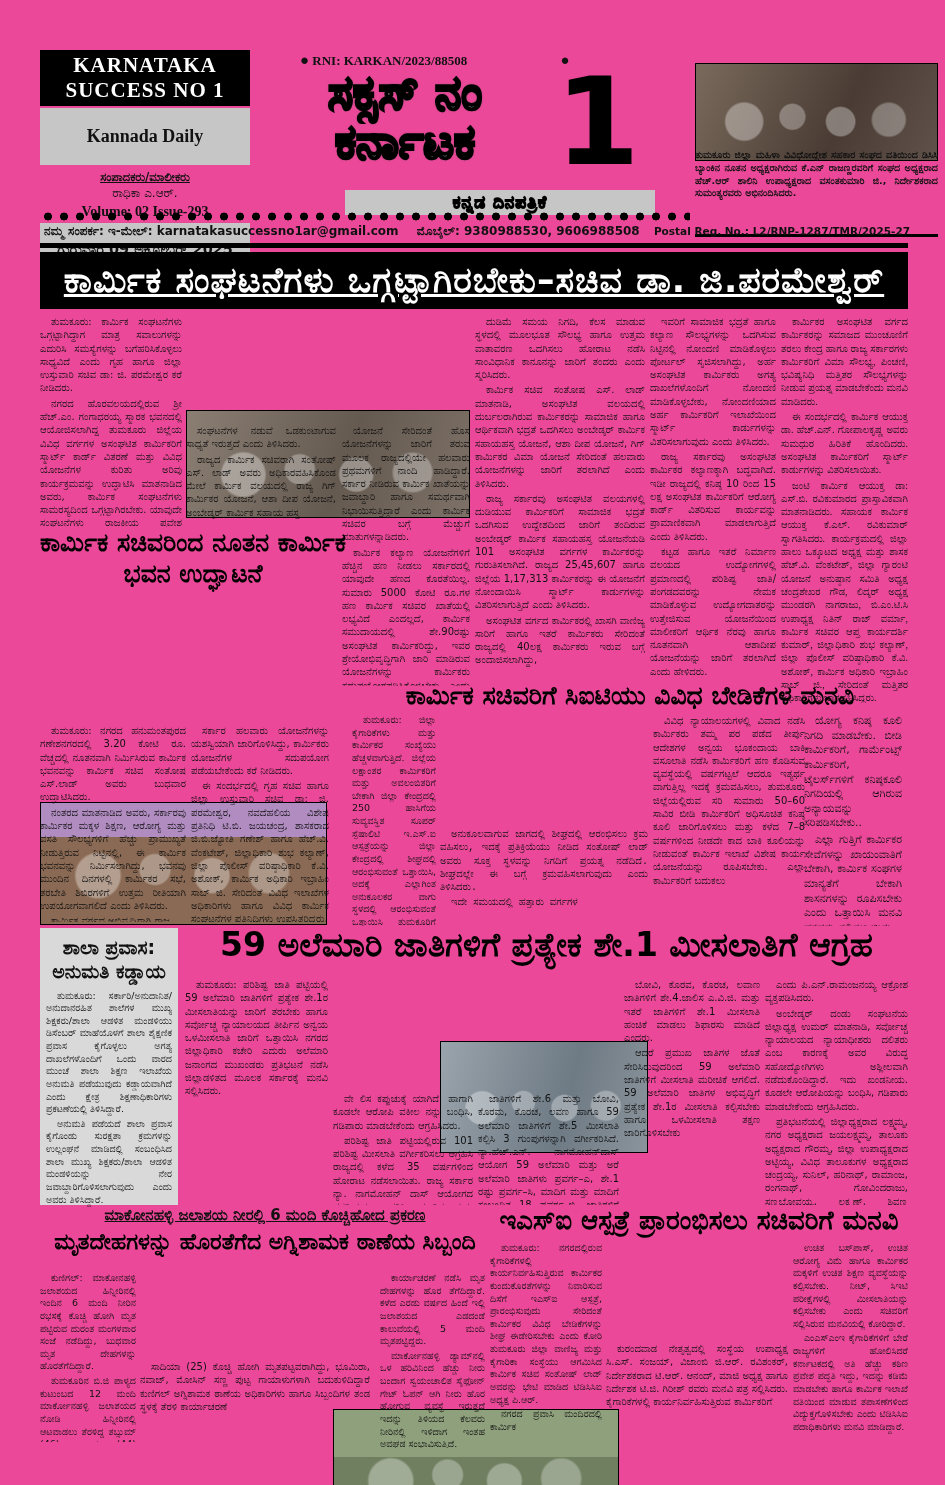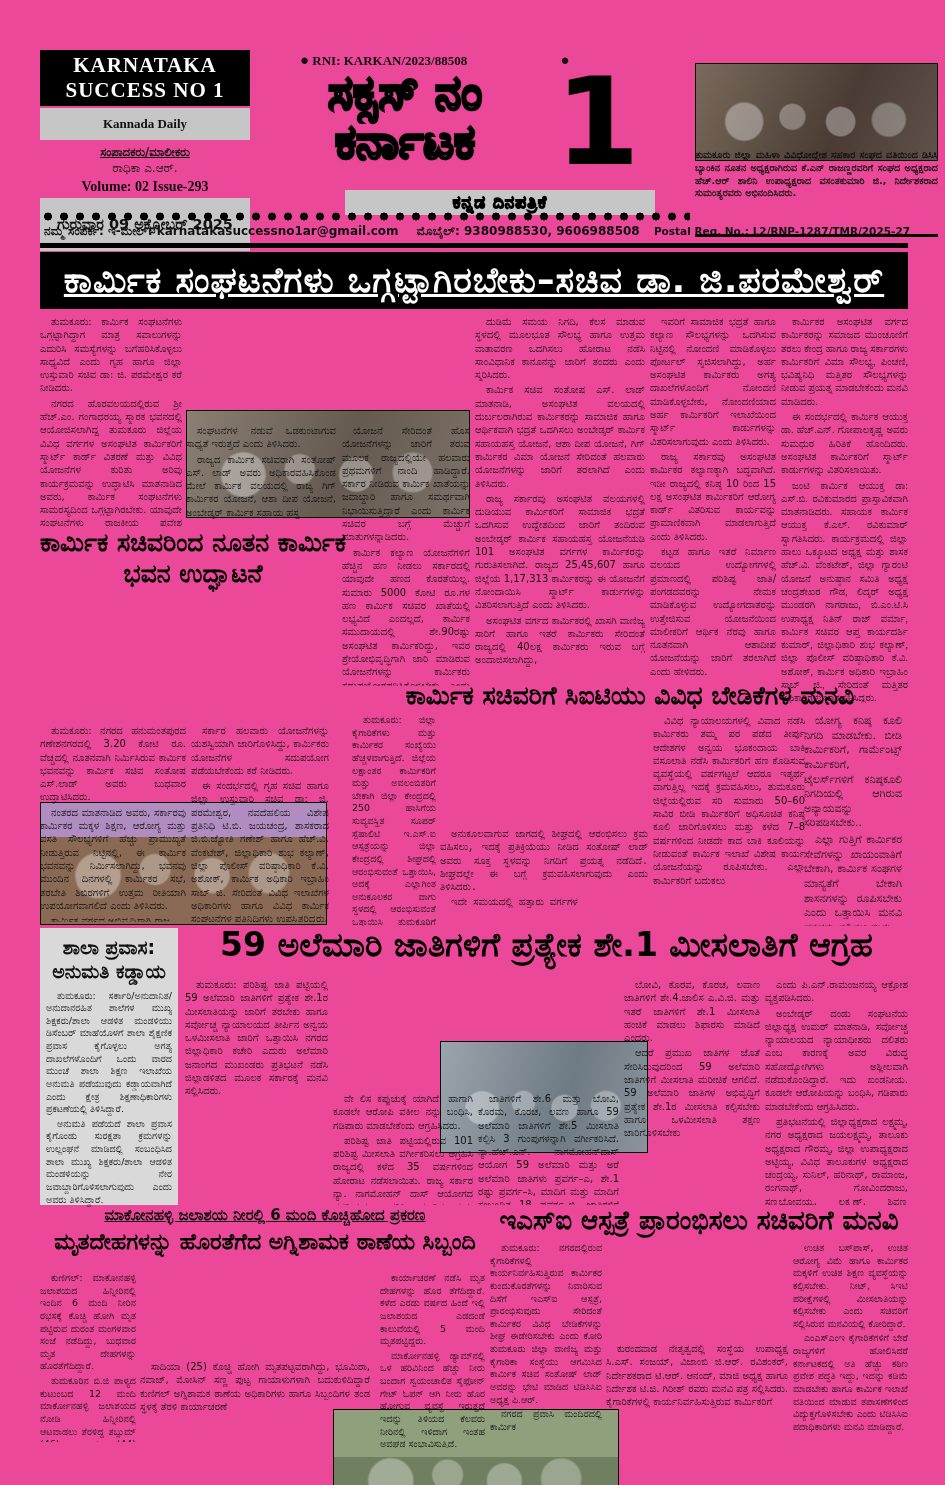--- a/index.html
+++ b/index.html
@@ -55,21 +55,21 @@
 </head>
 <body>
 
 <div id="page">
 
   <div class="abs" style="left:40px;top:50px;width:210px;">
     <div class="brand-black serif">
       <div>KARNATAKA</div>
       <div>SUCCESS NO 1</div>
     </div>
-    <div class="gray-bar serif" style="font-size:13px;padding:8px 0;margin-top:2px;">Kannada Daily</div>
+    <div class="gray-bar serif" style="font-size:18px;padding:18px 0;margin-top:2px;">Kannada Daily</div>
     <div class="editor-label">ಸಂಪಾದಕರು/ಮಾಲೀಕರು</div>
     <div class="editor-name">ರಾಧಿಕಾ ಎ.ಆರ್.</div>
     <div class="vol-line serif">Volume: 02  Issue-293</div>
     <div class="gray-bar date-bar">ಗುರುವಾರ 09 ಅಕ್ಟೋಬರ್ 2025</div>
     <div class="price-line serif">Price:  2.00 Rs.   Pages- 2</div>
   </div>
 
   <div class="abs rni serif" style="left:300px;top:52px;width:390px;">
     <span class="dot">●</span>
     <span>RNI: KARKAN/2023/88508</span>

